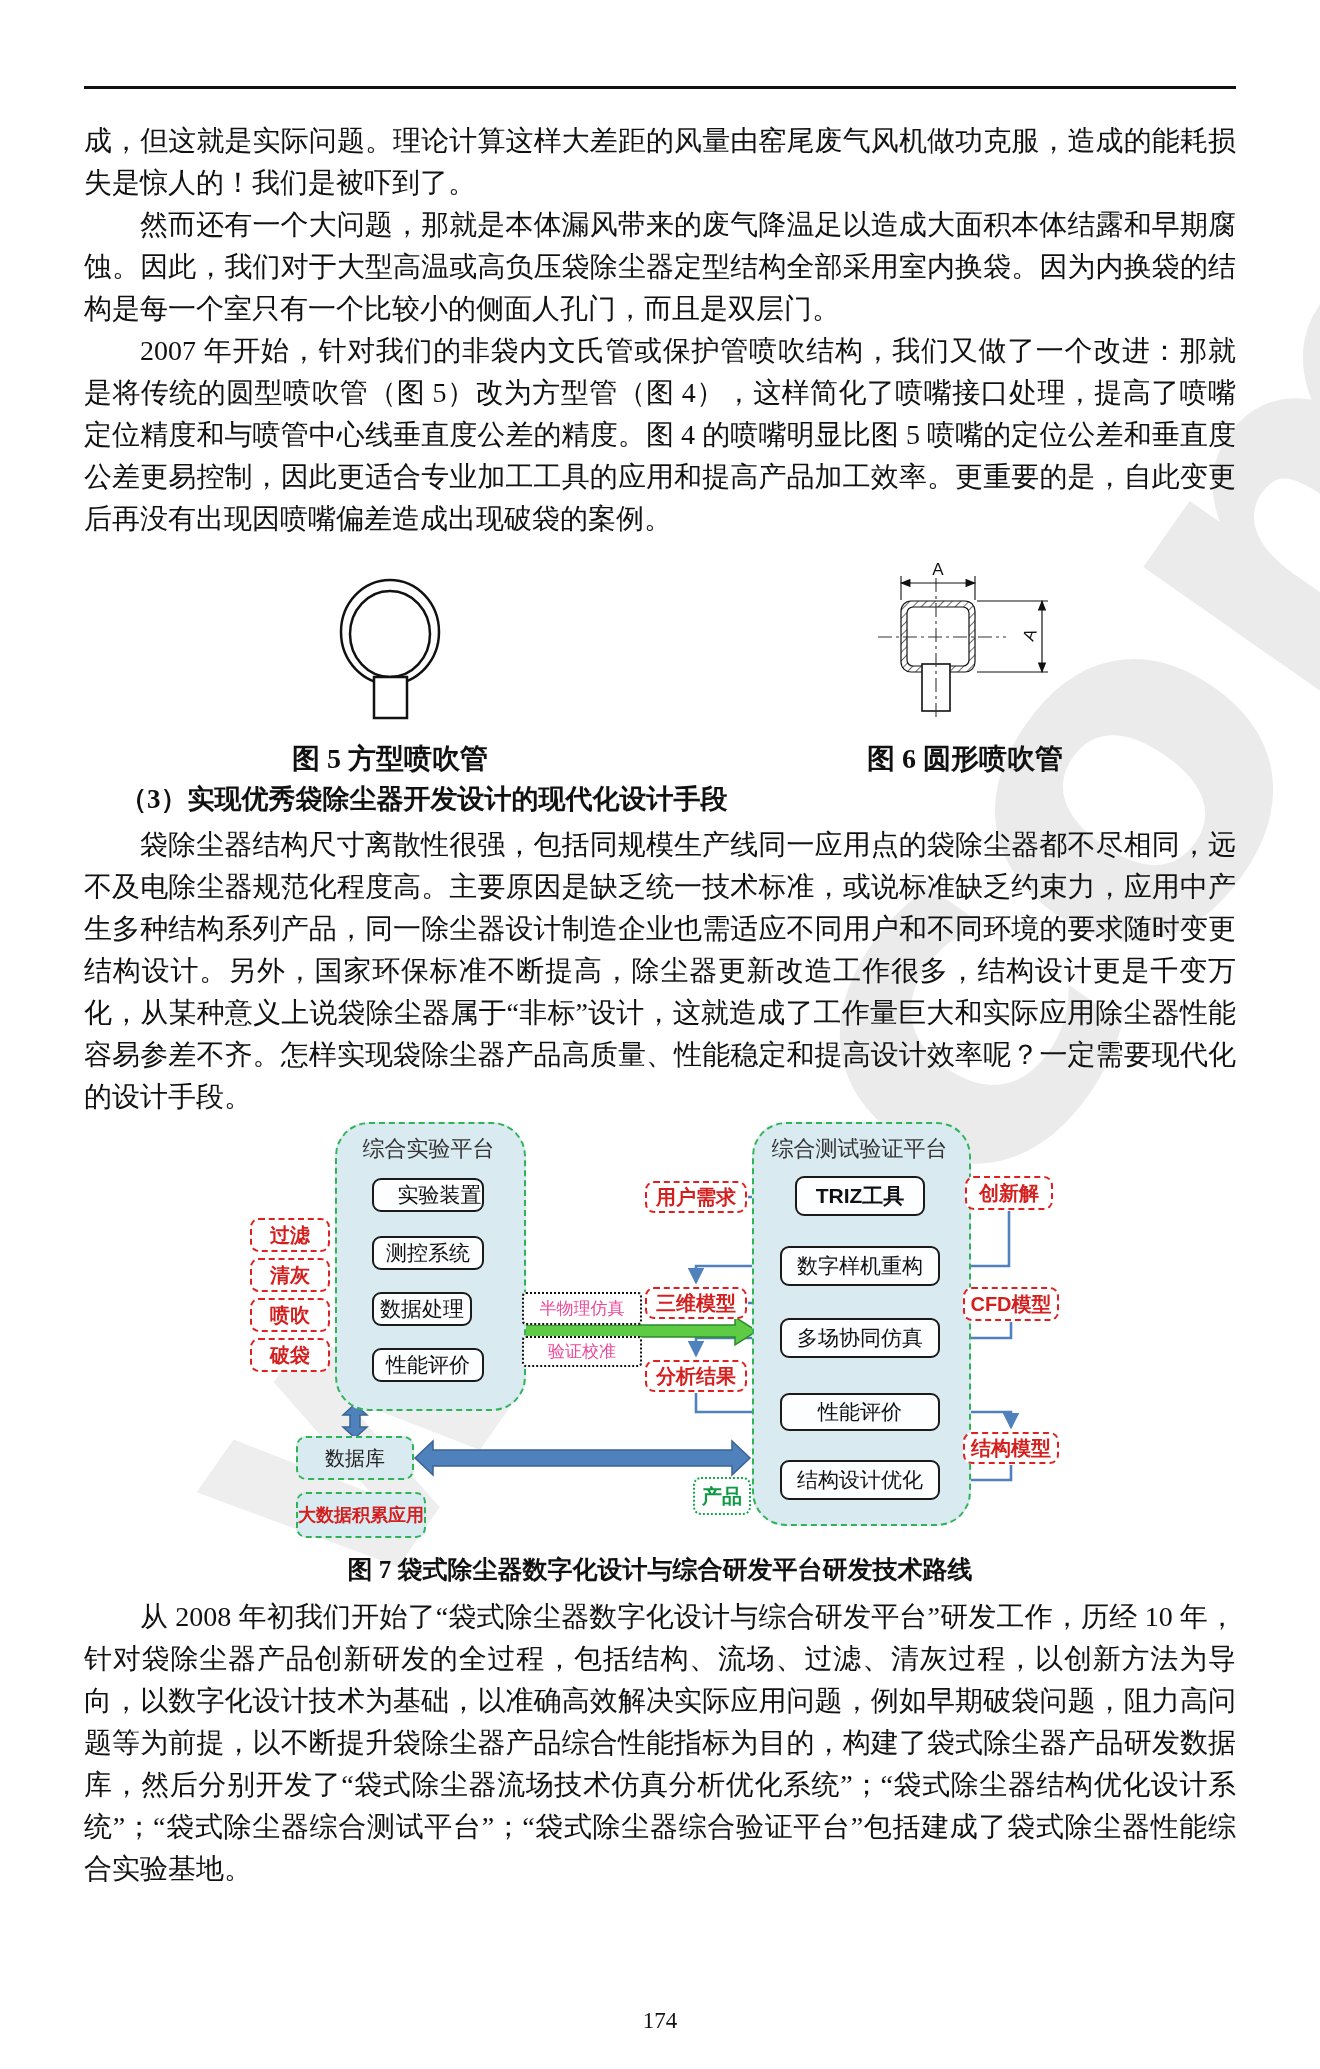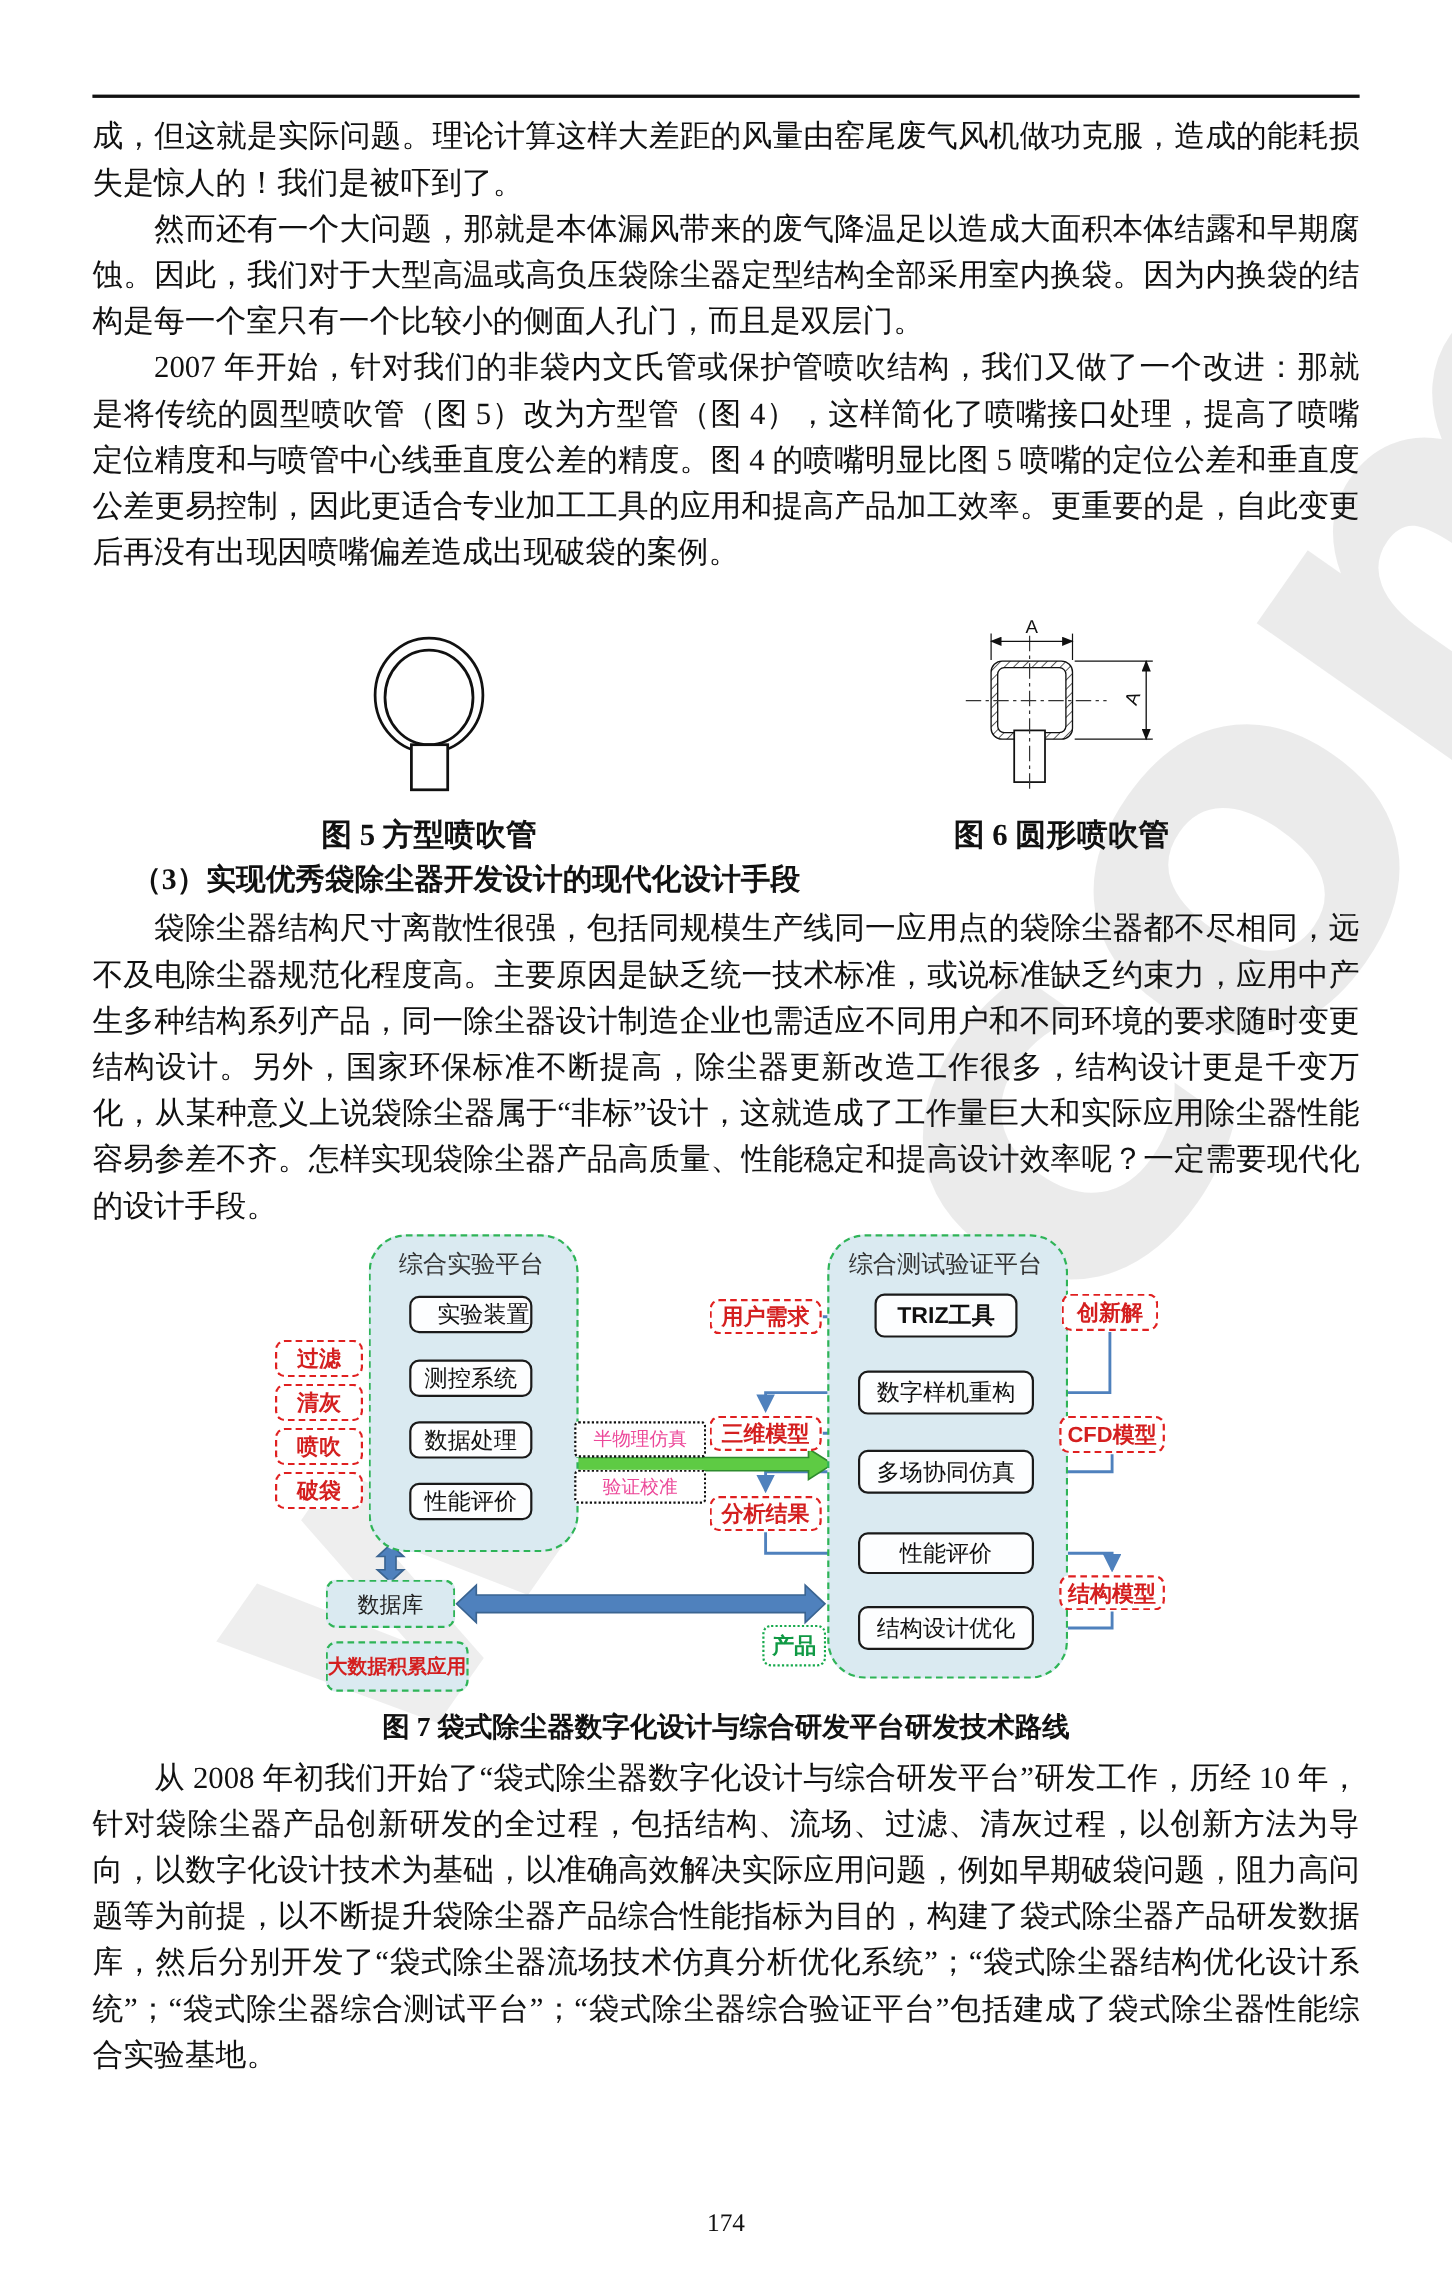--- a/index.html
+++ b/index.html
@@ -36,21 +36,21 @@
 </head>
 <body>
 
 <div id="page">
 
   <div class="abs wm" style="left:640px;top:980px;font-size:460px;transform:rotate(-55deg);">com</div>
   <div class="abs wm" style="left:70px;top:1420px;font-size:380px;transform:rotate(-55deg);opacity:.28;">w</div>
 
   <div class="abs rule" style="left:84px;top:86px;width:1152px;"></div>
 
-  <div class="abs body-text" style="left:84px;top:104px;">
+  <div class="abs body-text" style="left:84px;top:120px;">
     <p class="noindent">成，但这就是实际问题。理论计算这样大差距的风量由窑尾废气风机做功克服，造成的能耗损失是惊人的！我们是被吓到了。</p>
     <p>然而还有一个大问题，那就是本体漏风带来的废气降温足以造成大面积本体结露和早期腐蚀。因此，我们对于大型高温或高负压袋除尘器定型结构全部采用室内换袋。因为内换袋的结构是每一个室只有一个比较小的侧面人孔门，而且是双层门。</p>
     <p>2007 年开始，针对我们的非袋内文氏管或保护管喷吹结构，我们又做了一个改进：那就是将传统的圆型喷吹管（图 5）改为方型管（图 4），这样简化了喷嘴接口处理，提高了喷嘴定位精度和与喷管中心线垂直度公差的精度。图 4 的喷嘴明显比图 5 喷嘴的定位公差和垂直度公差更易控制，因此更适合专业加工工具的应用和提高产品加工效率。更重要的是，自此变更后再没有出现因喷嘴偏差造成出现破袋的案例。</p>
   </div>
 
   <svg class="overlay" width="1320" height="2069" viewBox="0 0 1320 2069">
     <defs>
       <pattern id="hatch" width="6" height="6" patternUnits="userSpaceOnUse" patternTransform="rotate(45)">
         <rect width="6" height="6" fill="#ffffff"></rect>
         <line x1="0" y1="0" x2="0" y2="6" stroke="#444" stroke-width="1.6"></line>
@@ -125,21 +125,21 @@
 
   <div class="abs heading" style="left:120px;top:781px;">（3）实现优秀袋除尘器开发设计的现代化设计手段</div>
   <div class="abs body-text" style="left:84px;top:824px;">
     <p>袋除尘器结构尺寸离散性很强，包括同规模生产线同一应用点的袋除尘器都不尽相同，远不及电除尘器规范化程度高。主要原因是缺乏统一技术标准，或说标准缺乏约束力，应用中产生多种结构系列产品，同一除尘器设计制造企业也需适应不同用户和不同环境的要求随时变更结构设计。另外，国家环保标准不断提高，除尘器更新改造工作很多，结构设计更是千变万化，从某种意义上说袋除尘器属于“非标”设计，这就造成了工作量巨大和实际应用除尘器性能容易参差不齐。怎样实现袋除尘器产品高质量、性能稳定和提高设计效率呢？一定需要现代化的设计手段。</p>
   </div>
 
   <div class="abs platform" style="left:335px;top:1122px;width:187px;height:285px;"></div>
   <div class="abs pf-title" style="left:335px;top:1134px;width:187px;">综合实验平台</div>
   <div class="abs dg node" style="left:372px;top:1178px;width:112px;height:34px;padding-left:23px;">实验装置</div>
   <div class="abs dg node" style="left:372px;top:1236px;width:112px;height:34px;">测控系统</div>
-  <div class="abs dg node" style="left:372px;top:1292px;width:112px;height:34px;">数据处理</div>
+  <div class="abs dg node" style="left:372px;top:1292px;width:100px;height:34px;">数据处理</div>
   <div class="abs dg node" style="left:372px;top:1348px;width:112px;height:34px;">性能评价</div>
 
   <div class="abs dg redbox" style="left:250px;top:1218px;width:80px;height:34px;">过滤</div>
   <div class="abs dg redbox" style="left:250px;top:1258px;width:80px;height:34px;">清灰</div>
   <div class="abs dg redbox" style="left:250px;top:1298px;width:80px;height:34px;">喷吹</div>
   <div class="abs dg redbox" style="left:250px;top:1338px;width:80px;height:34px;">破袋</div>
 
   <div class="abs dg blackbox" style="left:522px;top:1292px;width:120px;height:33px;">半物理仿真</div>
   <div class="abs dg blackbox" style="left:522px;top:1336px;width:120px;height:31px;">验证校准</div>
 

